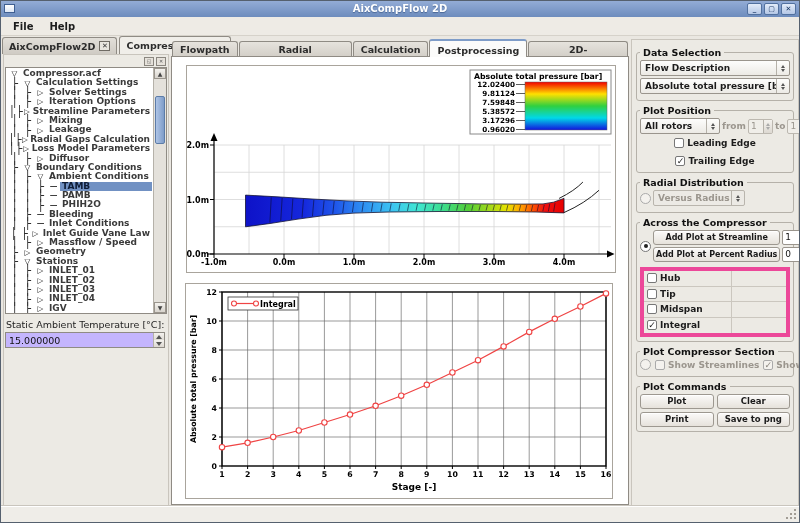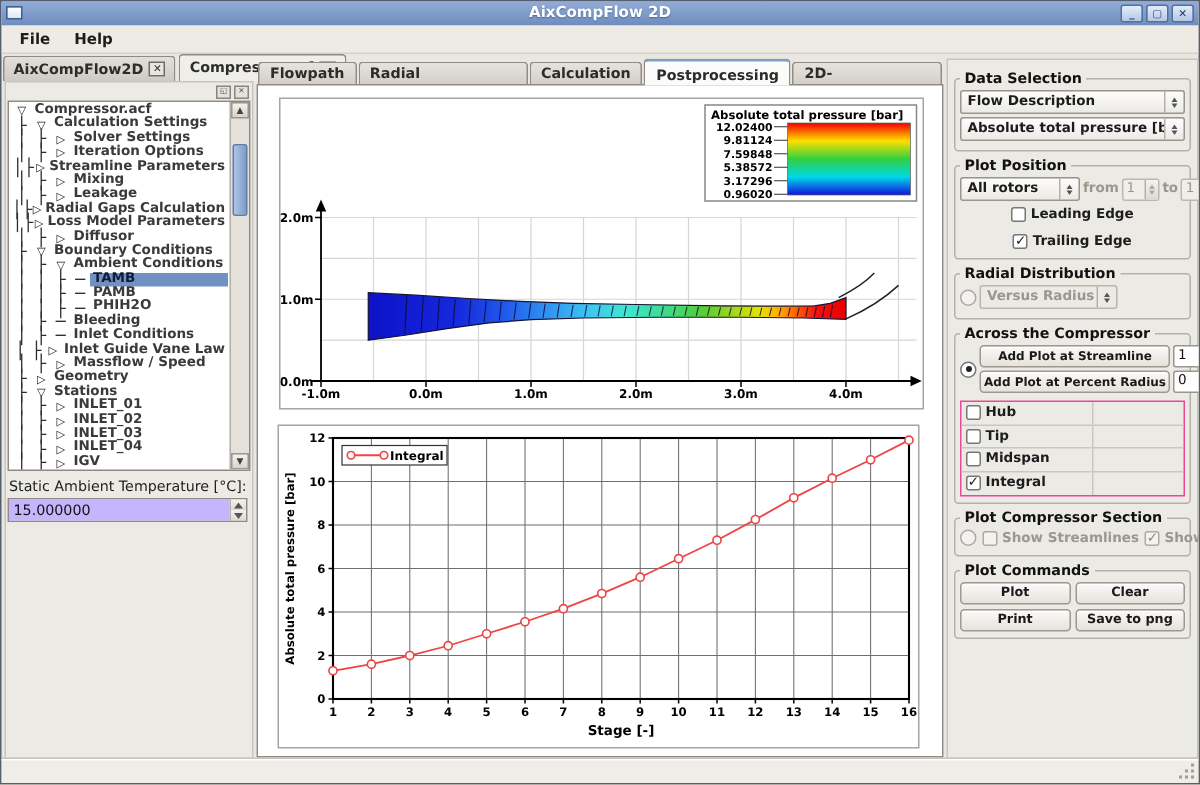--- a/index.html
+++ b/index.html
@@ -41,21 +41,21 @@
   .temp-label{margin-top:5px;font-size:9.5px;color:#1e1e1e;padding-left:1px;}
   .spinbox{margin-top:2px;height:16px;display:flex;border:1px solid #8f8b84;background:#fff;width:160px;}
   .spinbox input{flex:1;border:none;outline:none;font-family:inherit;font-size:9.5px;padding:0 0 0 3px;background:#c4b5fd;color:#111;min-width:0;}
   .sarrows{width:11px;border-left:1px solid #b5b1a9;display:flex;flex-direction:column;}
   .sarrows .cell{flex:1;display:flex;align-items:center;justify-content:center;background:linear-gradient(#f4f2ee,#ddd9d2);}
   .tup{width:0;height:0;border-left:3px solid transparent;border-right:3px solid transparent;border-bottom:4px solid #555;}
   .tdn{width:0;height:0;border-left:3px solid transparent;border-right:3px solid transparent;border-top:4px solid #555;}
 
   
   .centerpanel{position:absolute;left:170px;top:38px;width:458px;height:467px;}
-  .maintabs{height:18px;display:flex;align-items:flex-end;padding-left:1px;}
+  .maintabs{height:18px;display:flex;align-items:flex-end;padding-left:1px;text-align:center;}
   .mtab{height:16px;padding:0 7px;border:1px solid #8f8b84;border-bottom:none;border-radius:3px 3px 0 0;background:linear-gradient(#e6e3dd,#d2cec7);font-size:9.5px;font-weight:600;color:#2c2c2c;line-height:16px;margin-right:1px;}
   .mtab.active{height:18px;background:#fbfbfa;line-height:19px;position:relative;z-index:2;border-top:2px solid #7e9cc8;}
   .content{position:relative;height:449px;background:#fff;border:1px solid #8f8b84;margin-top:-1px;}
   .plotbox{position:absolute;background:#fff;border:1px solid #a9a49c;}
   .plotbox.top{left:14px;top:8px;width:430px;height:208px;}
   .plotbox.bottom{left:13px;top:226px;width:428px;height:216px;}
   .plotbox svg{display:block;width:100%;height:100%;}
 
   
   .rightpanel{position:absolute;left:630px;top:38px;width:168px;height:467px;background:#eceae4;border:1px solid #c9c5bd;padding:12px 4px 4px 4px;}
@@ -86,21 +86,21 @@
   .cblabel{font-size:9px;font-weight:600;color:#1c1c1c;white-space:nowrap;}
   .cblabel.dim{color:#9b968e;}
   .radio{width:11px;height:11px;border:1px solid #777;border-radius:50%;background:#fff;position:relative;flex:0 0 auto;}
   .radio.on::after{content:"";position:absolute;left:2.5px;top:2.5px;width:4px;height:4px;border-radius:50%;background:#222;}
   .radio.dis{border-color:#aaa;background:#f4f2ee;}
   .btn{height:15px;border:1px solid #9d9890;border-radius:3px;background:linear-gradient(#fbfaf9,#e6e2db);box-shadow:inset 0 1px #fff;font-family:inherit;font-size:8.5px;font-weight:600;color:#1a1a1a;padding:0 2px;white-space:nowrap;text-align:center;line-height:13px;}
   .btn.bold{font-weight:800;}
   .ac-grid{display:flex;align-items:center;gap:2px;}
   .ac-rows{flex:1;}
   .ac-rows .btn{flex:1;font-size:8px;}
-  .check-table{margin-top:3px;border:1px solid #ec4899;}
+  .check-table{margin-top:3px;border:4px solid #ec4899;}
   .check-row{display:flex;height:15.5px;border-bottom:1px solid #cbc7bf;align-items:stretch;}
   .check-row:last-child{border-bottom:none;}
   .check-cell{width:88px;border-right:1px solid #cbc7bf;display:flex;align-items:center;padding-left:3px;}
   .btn-grid{display:grid;grid-template-columns:1fr 1fr;gap:3px;margin-top:2px;}
 
   
   .statusbar{position:absolute;left:0;right:0;bottom:0;height:16px;background:#efede8;border-top:1px solid #fff;box-shadow:0 -1px 0 #c9c5bd;}
   .grip{position:absolute;right:3px;bottom:3px;width:10px;height:10px;}
   .grip::after{content:"";position:absolute;right:0;bottom:0;width:2px;height:2px;background:#a29d95;box-shadow:-4px 0 #a29d95,-8px 0 #a29d95,0 -4px #a29d95,-4px -4px #a29d95,0 -8px #a29d95;}
 </style>

